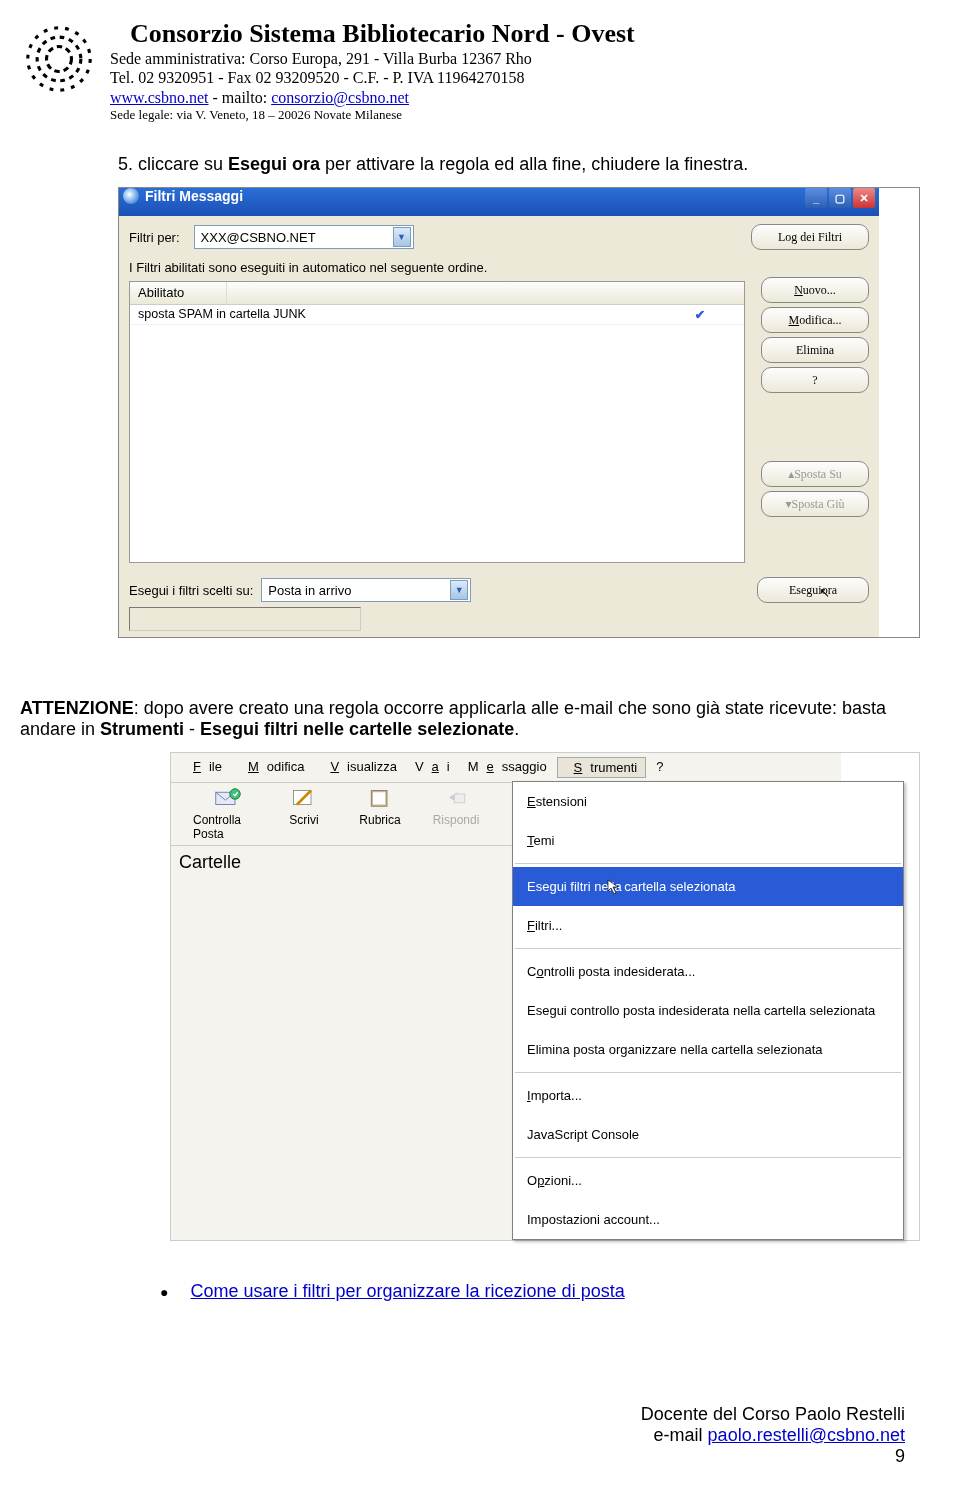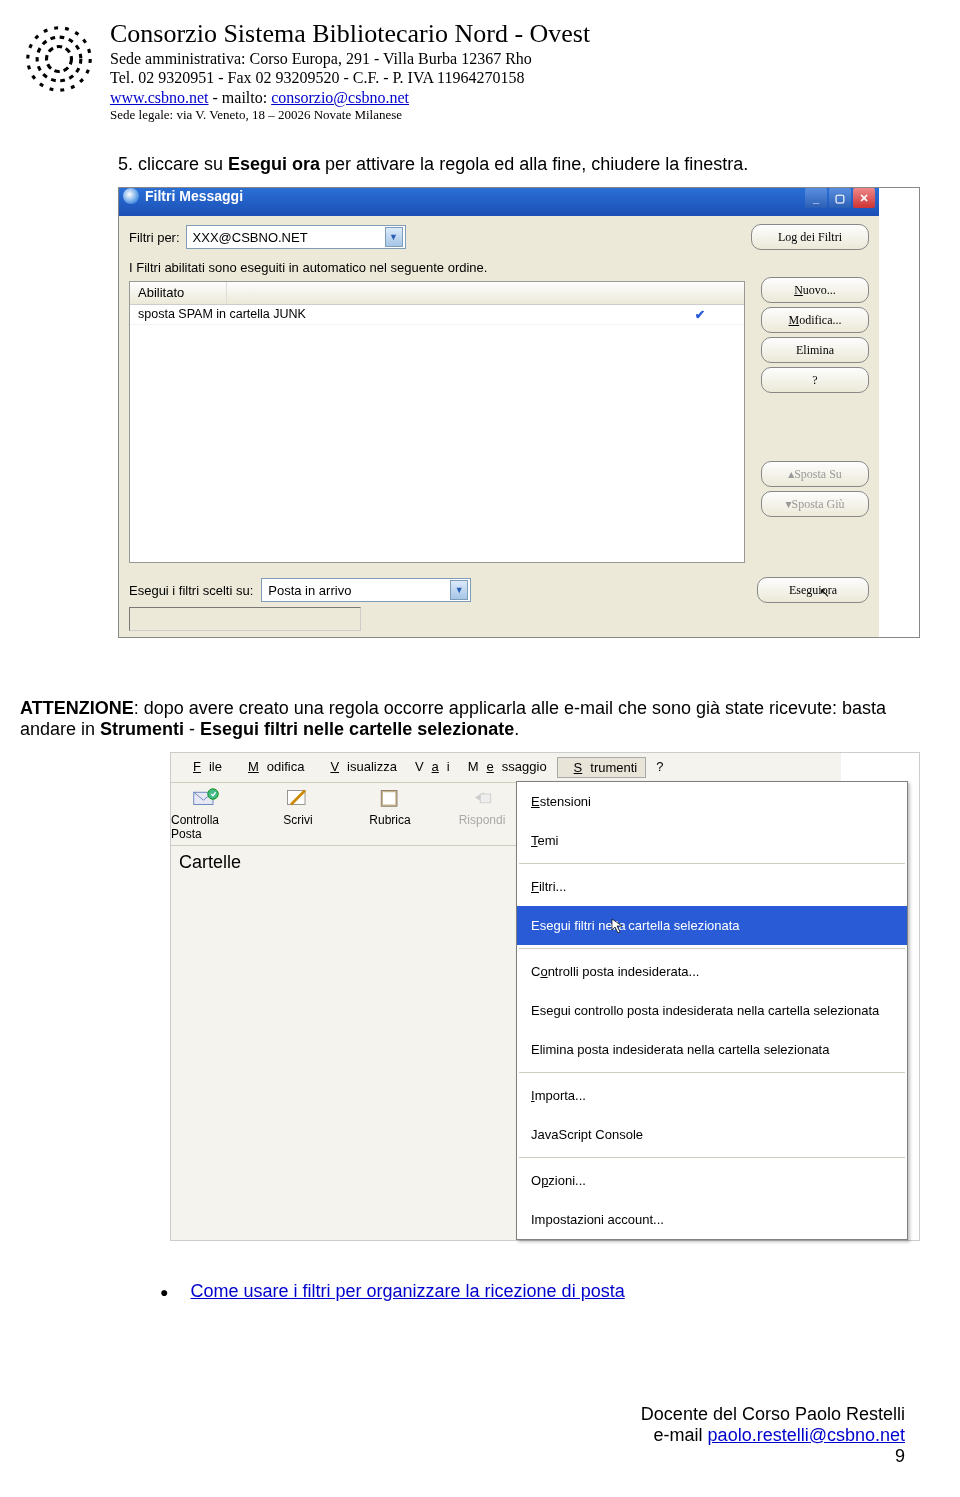--- a/index.html
+++ b/index.html
@@ -1,59 +1,59 @@
 <!DOCTYPE html>
 <html><head>
 <meta charset="utf-8">
 <style>
   body { margin:0; padding:0; background:#fff; font-family:"Times New Roman", serif; color:#000; width:960px; }
   .page { padding:20px 40px 30px 20px; position:relative; min-height:1497px; box-sizing:border-box;}
   .header { display:flex; gap:12px; }
   .logo { width:78px; height:78px; flex:0 0 78px; }
   .header-text { font-family:"Times New Roman", serif; line-height:1.2; }
-  .org-name { font-size:26px; font-weight:normal; margin-top:-2px;}
+  .org-name { font-size:26px; font-weight:bold; margin-top:-2px;margin-left:20px;}
   .addr { font-size:16px; }
   .tel { font-size:16px; }
   .links { font-size:16px; }
   .links a { color:#0000cc; text-decoration:underline; }
   .sede-legale { font-size:13px; }
   .body-text { font-family:Arial, sans-serif; font-size:18px; margin:32px 0 12px 0; padding-left:98px;}
   .screenshot { border:1px solid #888; margin-left:98px; }
   .screenshot2 { border:1px solid #ccc; margin-left:150px; margin-top:8px;}
   .win { width:760px; background:#ece9d8; font-family:Tahoma, Arial, sans-serif; font-size:13px; }
   .titlebar { height:28px; background:linear-gradient(to bottom,#2a6fd6 0%, #1c4fb5 100%); display:flex; align-items:flex-start; padding:0 4px; color:#fff;}
   .tb-icon { width:16px; height:16px; background:radial-gradient(circle at 40% 40%,#fff 0%, #4a90e2 70%); border-radius:50%; margin-right:6px;}
   .tb-title { flex:1; font-weight:bold; font-size:14px;}
   .tb-btns { display:flex; gap:2px;}
   .tb-btn { width:22px; height:20px; display:flex; align-items:center; justify-content:center; font-family:Arial; font-size:11px; font-weight:bold; color:#fff; border-radius:2px;}
   .tb-min { background:linear-gradient(#5a8fe0,#2a5fb5);}
   .tb-max { background:linear-gradient(#5a8fe0,#2a5fb5);}
   .tb-close { background:linear-gradient(#e88,#c33);}
   .win-body { padding:8px 10px 6px 10px; }
-  .row { display:flex; align-items:center; gap:6px; margin-bottom:8px;}
+  .row { display:flex; align-items:center; gap:14px; margin-bottom:8px;}
   .lbl { font-size:13px; }
   .combo { display:flex; align-items:center; height:22px; background:#fff; border:1px solid #7f9db9; padding:0 2px 0 6px;}
   .combo span { flex:1; font-size:13px;}
   .combo .arrow { width:16px; height:18px; background:linear-gradient(#dbeaf9,#a6c5e6); border:1px solid #7f9db9; display:flex; align-items:center; justify-content:center; font-size:9px; color:#2a5fb5;}
   .xp-btn { height:24px; padding:0 10px; background:linear-gradient(#fdfdfd,#ece9d8); border:1px solid #888; border-radius:10px; font-size:12px; font-family:Tahoma; color:#000; display:flex; align-items:center; justify-content:center; min-width:86px;}
   .xp-btn.disabled { color:#999; }
   .table-area { border:1px solid #999; background:#fff; height:280px; position:relative; margin-top:4px; margin-bottom:8px; display:flex;}
   .table-main { flex:1; }
   .th-row { display:flex; background:linear-gradient(#fdfdfd,#ece9d8); border-bottom:1px solid #ccc; height:22px;}
   .th { padding:3px 8px; font-size:13px; border-right:1px solid #ddd;}
   .td-row { display:flex; border-bottom:1px solid #f3f3f3; padding:2px 8px; font-size:12.5px;}
   .side-btns { display:flex; flex-direction:column; gap:4px; padding:0 0 0 8px;}
   .status-area { height:22px; border:1px inset #ccc; width:230px; background:#ece9d8; margin-top:4px;}
   .bottom-row { display:flex; align-items:center; gap:8px; margin-top:6px;}
   
   .tb2 { width:670px; background:#f5f3ee; font-family:Tahoma, Arial, sans-serif; font-size:13px; }
   .menubar2 { display:flex; gap:2px; padding:4px 6px; border-bottom:1px solid #d0ccc0;}
   .menubar2 span { padding:2px 8px; }
   .menubar2 span.open { border:1px solid #a8a8a8; background:#e8e4d8;}
-  .toolbar2 { display:flex; gap:22px; border-bottom:1px solid #d0ccc0; padding:4px 0;}
+  .toolbar2 { display:flex; gap:6px; border-bottom:1px solid #d0ccc0; padding:4px 22px;}
   .tbtn2 { width:70px; display:flex; flex-direction:column; align-items:center; gap:2px; font-size:12px;}
   .tbtn2 .ic { width:28px; height:24px;}
   .tbtn2.disabled { color:#aaa;}
   .dd-menu { background:#fff; border:1px solid #808080; box-shadow:2px 2px 3px rgba(0,0,0,0.25); width:390px; margin-top:-2px; margin-left:-1px;}
   .dd-item { padding:12px 14px; font-size:13px; border-bottom:none; }
   .dd-sep { height:1px; background:#d0ccc0; margin:3px 2px;}
   .dd-item.sel { background:#2a5bd7; color:#fff; position:relative;}
   .dd-item .u { text-decoration:underline; }
   .bullet-link { font-family:Arial, sans-serif; font-size:18px; margin:40px 0 0 140px;}
   .bullet-link a { color:#0000cc; text-decoration:underline;}
@@ -204,28 +204,28 @@
               <span>Rispondi</span>
             </div>
           </div>
           <div style="padding:6px 0 0 8px; font-size:18px;">Cartelle</div>
         </div>
         <div style="flex:1; position:relative;">
           <div class="dd-menu">
             <div class="dd-item"><span class="u">E</span>stensioni</div>
             <div class="dd-item"><span class="u">T</span>emi</div>
             <div class="dd-sep"></div>
-            <div class="dd-item"><span class="u">F</span>iltri...</div>
             <div class="dd-item sel">Esegui filtri ne<span style="position:relative; display:inline-block; width:12px;">lla<svg style="position:absolute; left:-2px; top:0;" width="14" height="16" viewBox="0 0 14 16">
                     <path d="M1 1 L1 12 L4 9 L7 15 L9 14 L6 8 L11 8 Z" fill="#fff" stroke="#000" stroke-width="0.7"></path>
                   </svg></span> cartella selezionata</div>
+            <div class="dd-item"><span class="u">F</span>iltri...</div>
             <div class="dd-sep"></div>
             <div class="dd-item">C<span class="u">o</span>ntrolli posta indesiderata...</div>
             <div class="dd-item">Esegui controllo posta indesiderata nella cartella selezionata</div>
-            <div class="dd-item">Elimina posta indesiderata nella cartella selezionata</div>
+            <div class="dd-item">Elimina posta organizzare nella cartella selezionata</div>
             <div class="dd-sep"></div>
             <div class="dd-item"><span class="u">I</span>mporta...</div>
             <div class="dd-item">JavaScript Console</div>
             <div class="dd-sep"></div>
             <div class="dd-item">O<span class="u">p</span>zioni...</div>
             <div class="dd-item">Impostazioni account...</div>
           </div>
         </div>
       </div>
     </div>

